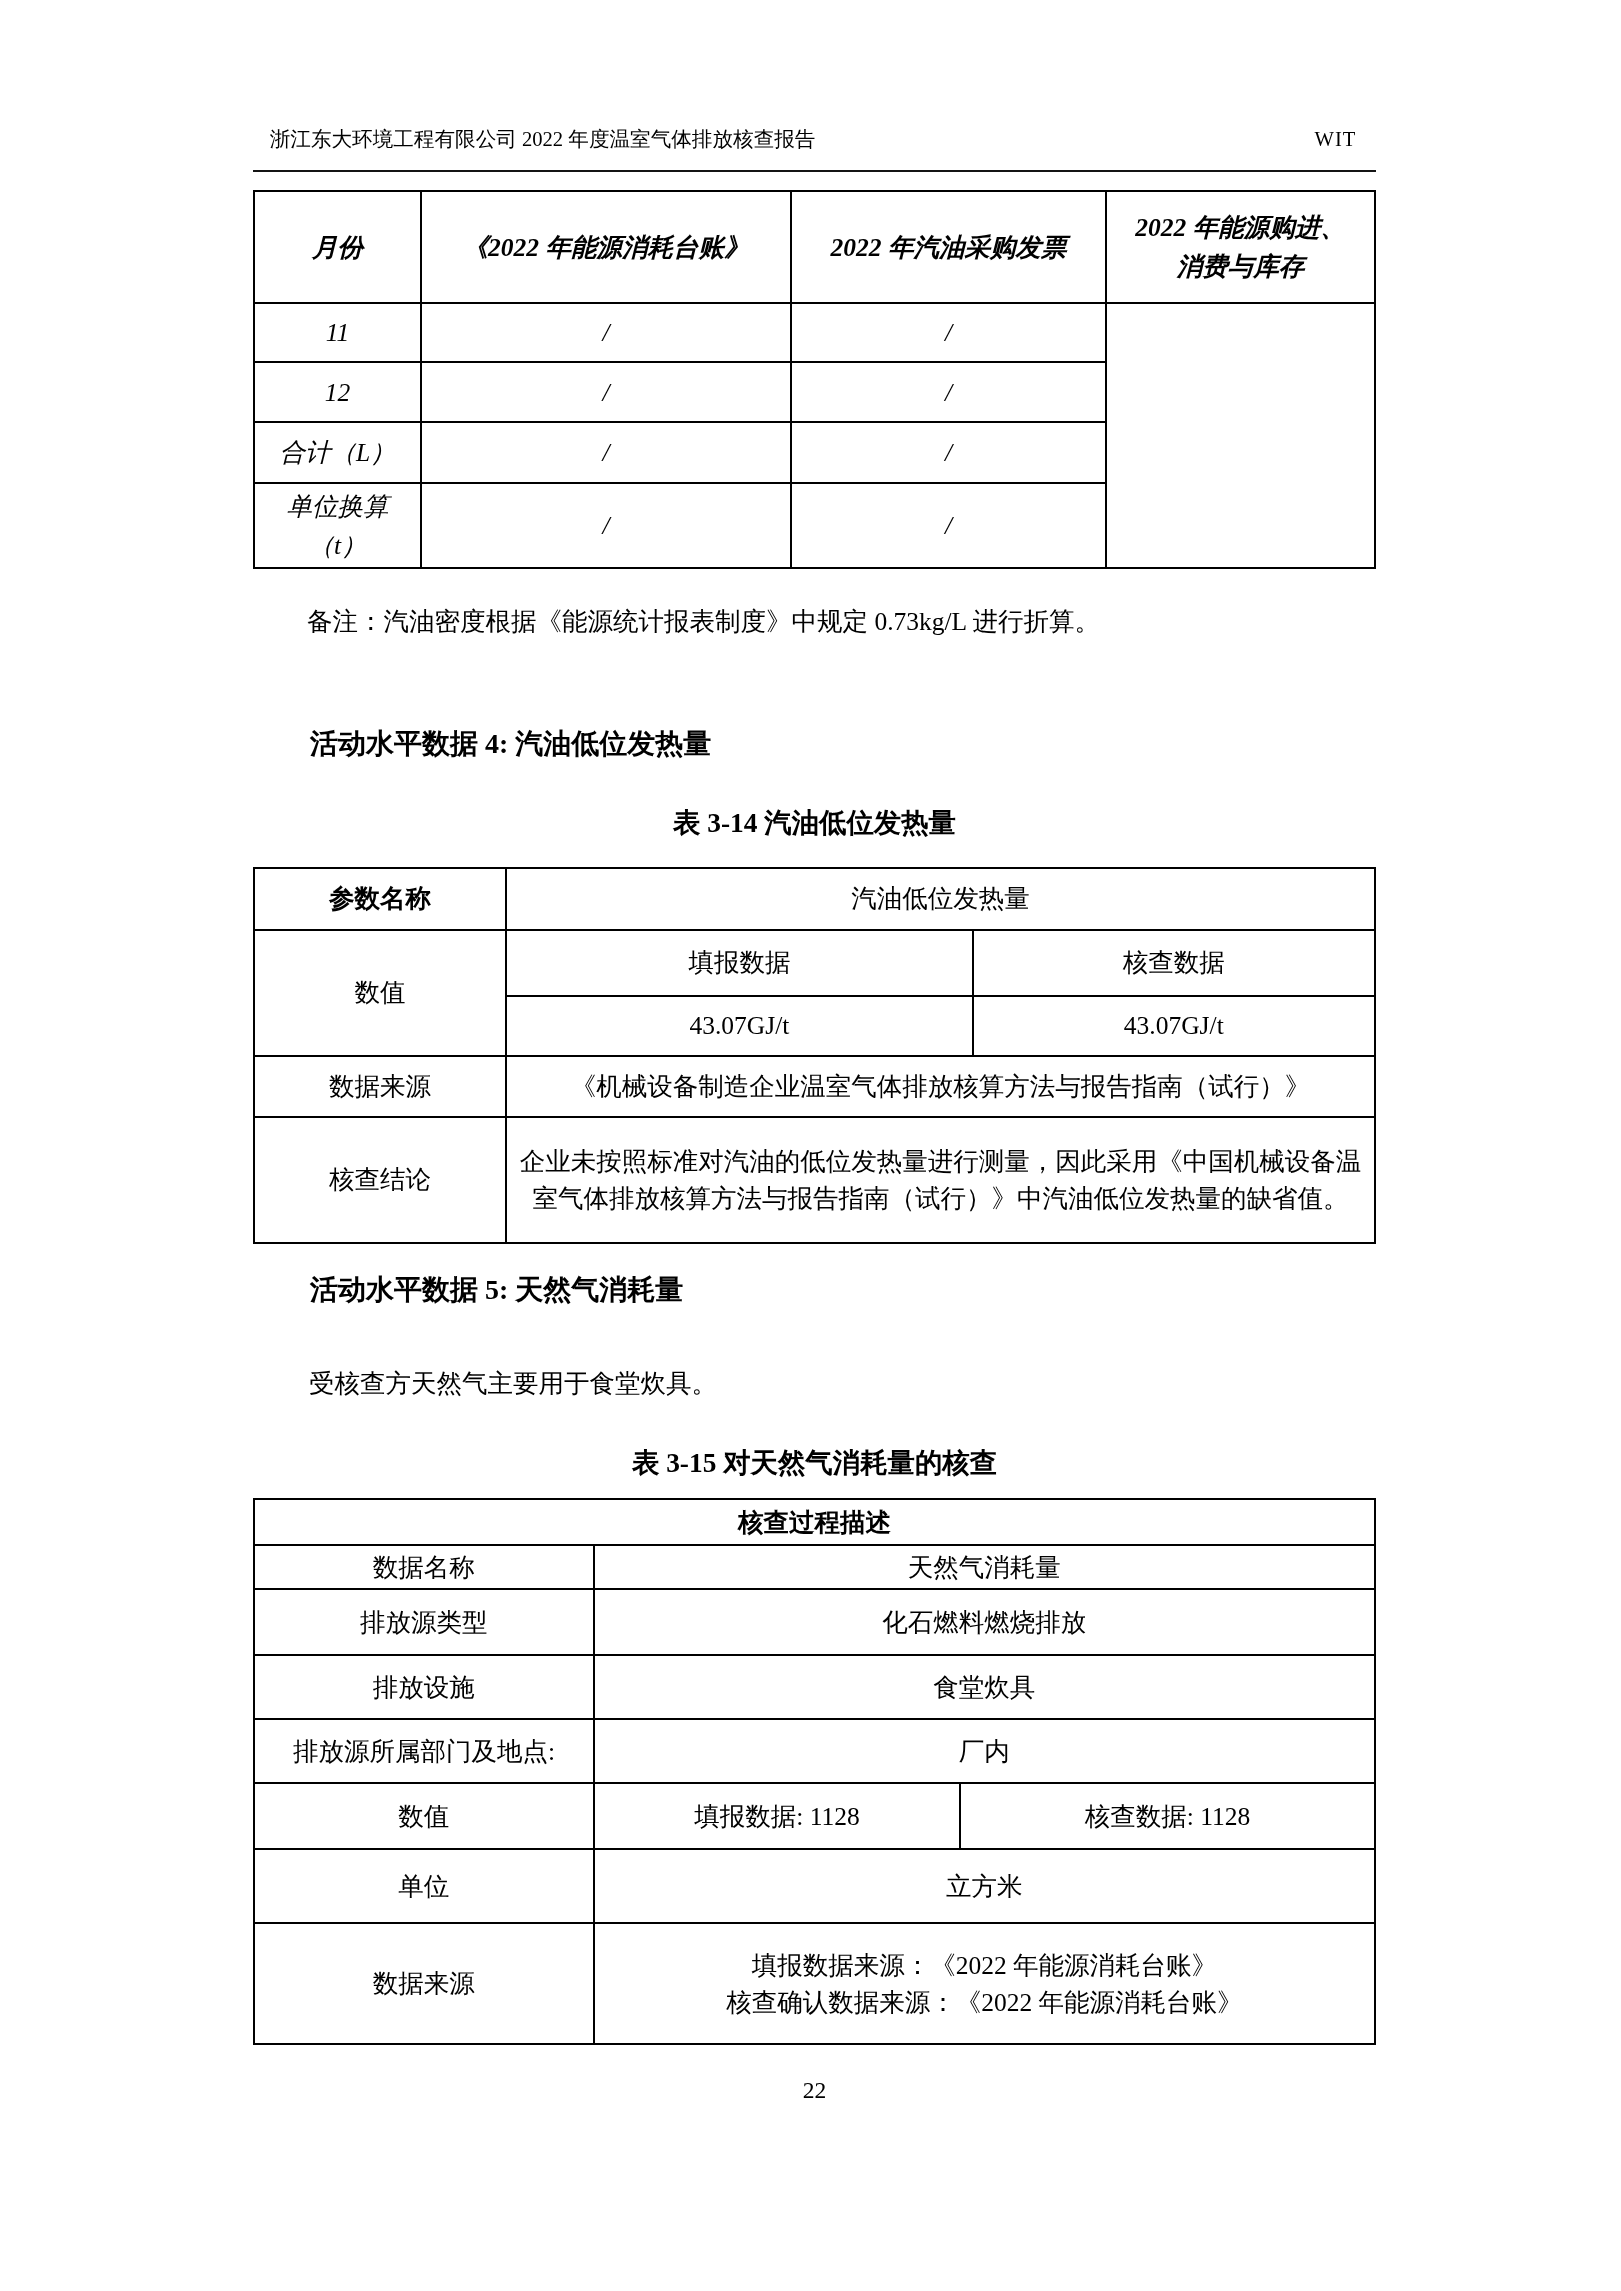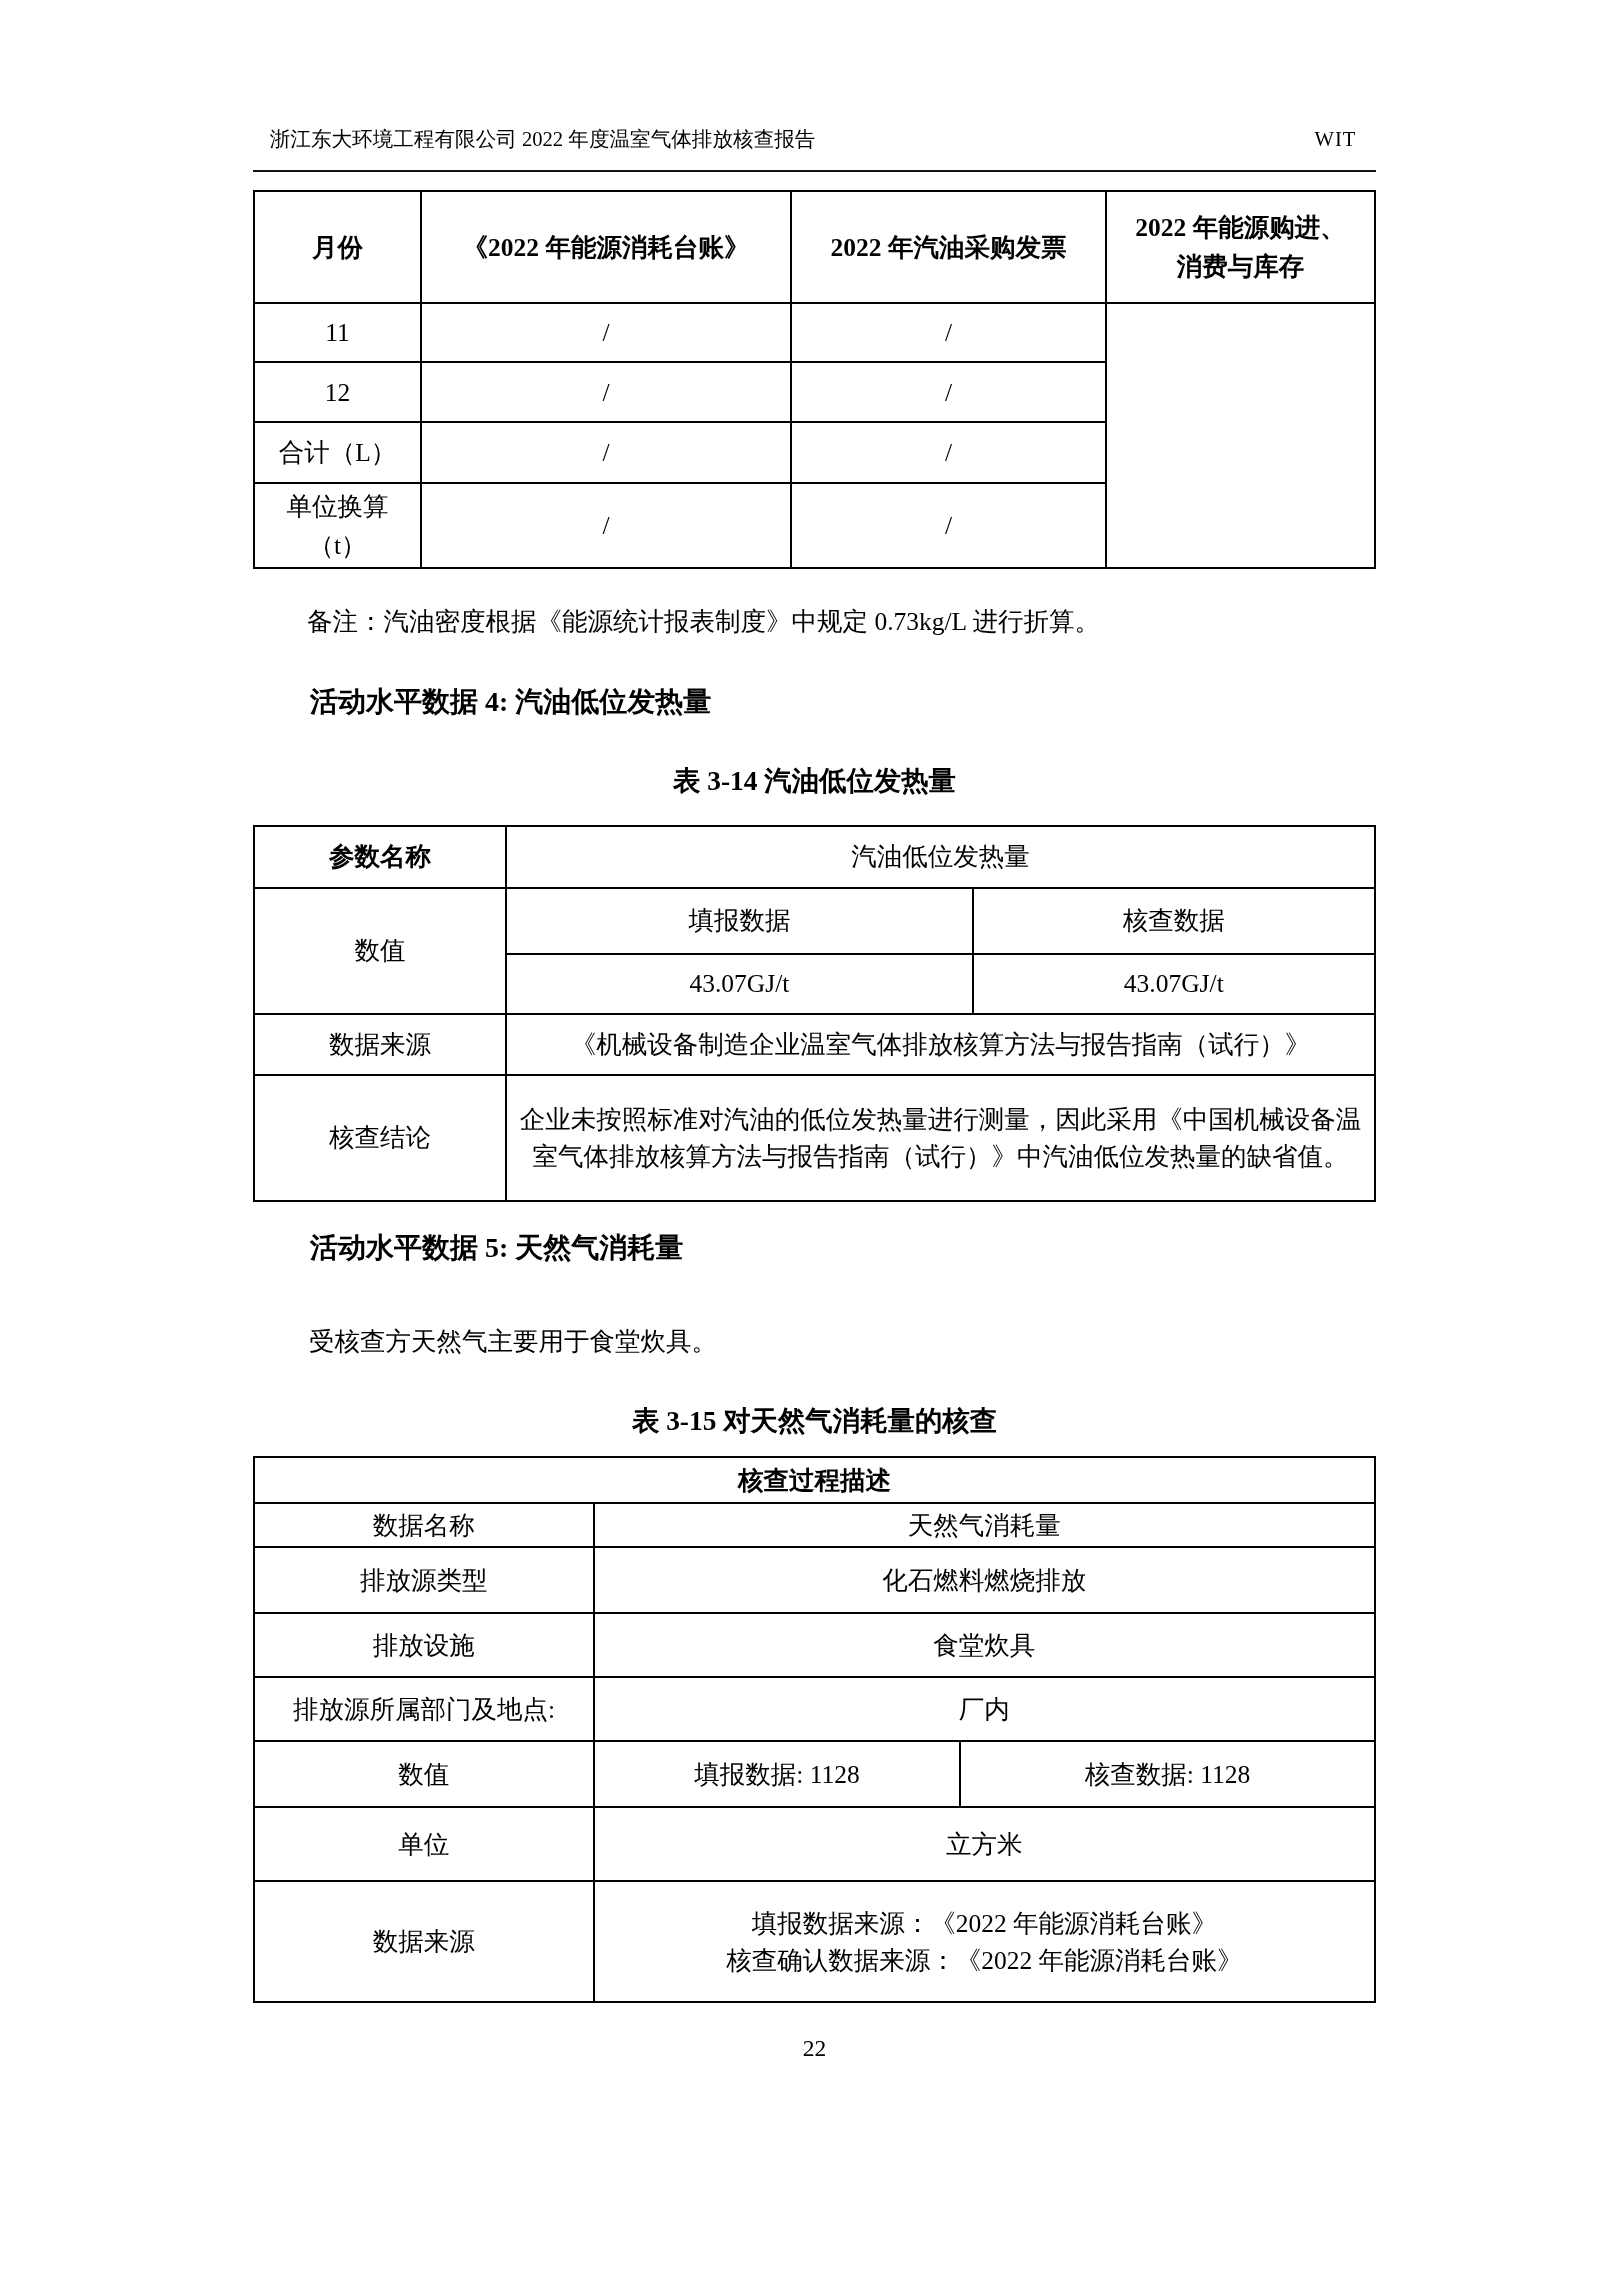--- a/index.html
+++ b/index.html
@@ -18,23 +18,23 @@
   .page-header .hright{padding-right:19.6px;letter-spacing:1px;}
   table.t{width:100%;border-collapse:collapse;table-layout:fixed;font-size:25.5px;}
   table.t td{
     border:2px solid #000;border-top-width:2.9px;border-bottom-width:2.9px;
     text-align:center;vertical-align:middle;padding:2px 7.8px;line-height:37px;
     overflow:hidden;
   }
   .b{font-weight:bold;}
   td.leftcell{text-align:left;padding-left:15.7px;}
   td.tight{padding-left:5.9px;border-radius:7px;}
-  .t1{margin-top:18.6px;}
+  .t1{margin-top:18.6px;font-style:italic;}
   .note{margin-top:35px;font-size:25.5px;line-height:35px;padding-left:54px;}
-  .heading{margin-top:43px;font-size:28px;font-weight:bold;padding-left:57px;line-height:39px;}
+  .heading{margin-top:85px;font-size:28px;font-weight:bold;padding-left:57px;line-height:39px;}
   .tbl-title{margin-top:41px;font-size:27.4px;font-weight:bold;text-align:center;line-height:39px;}
   .t314{margin-top:23.5px;}
   .heading5{margin-top:26px;}
   .para{margin-top:57px;font-size:25.5px;line-height:35px;padding-left:56px;}
   .title315{margin-top:43px;}
   .t315{margin-top:15.7px;}
   .conclusion{ text-align:left;padding:9.8px 19.6px 9.8px 17.6px;line-height:50px; }
   .src2line{ text-align:left;padding-left:15.7px;line-height:52px; }
   .pagenum{margin-top:29px;text-align:center;font-size:23.5px;line-height:33px;}
   .twoline div{line-height:39px;}

